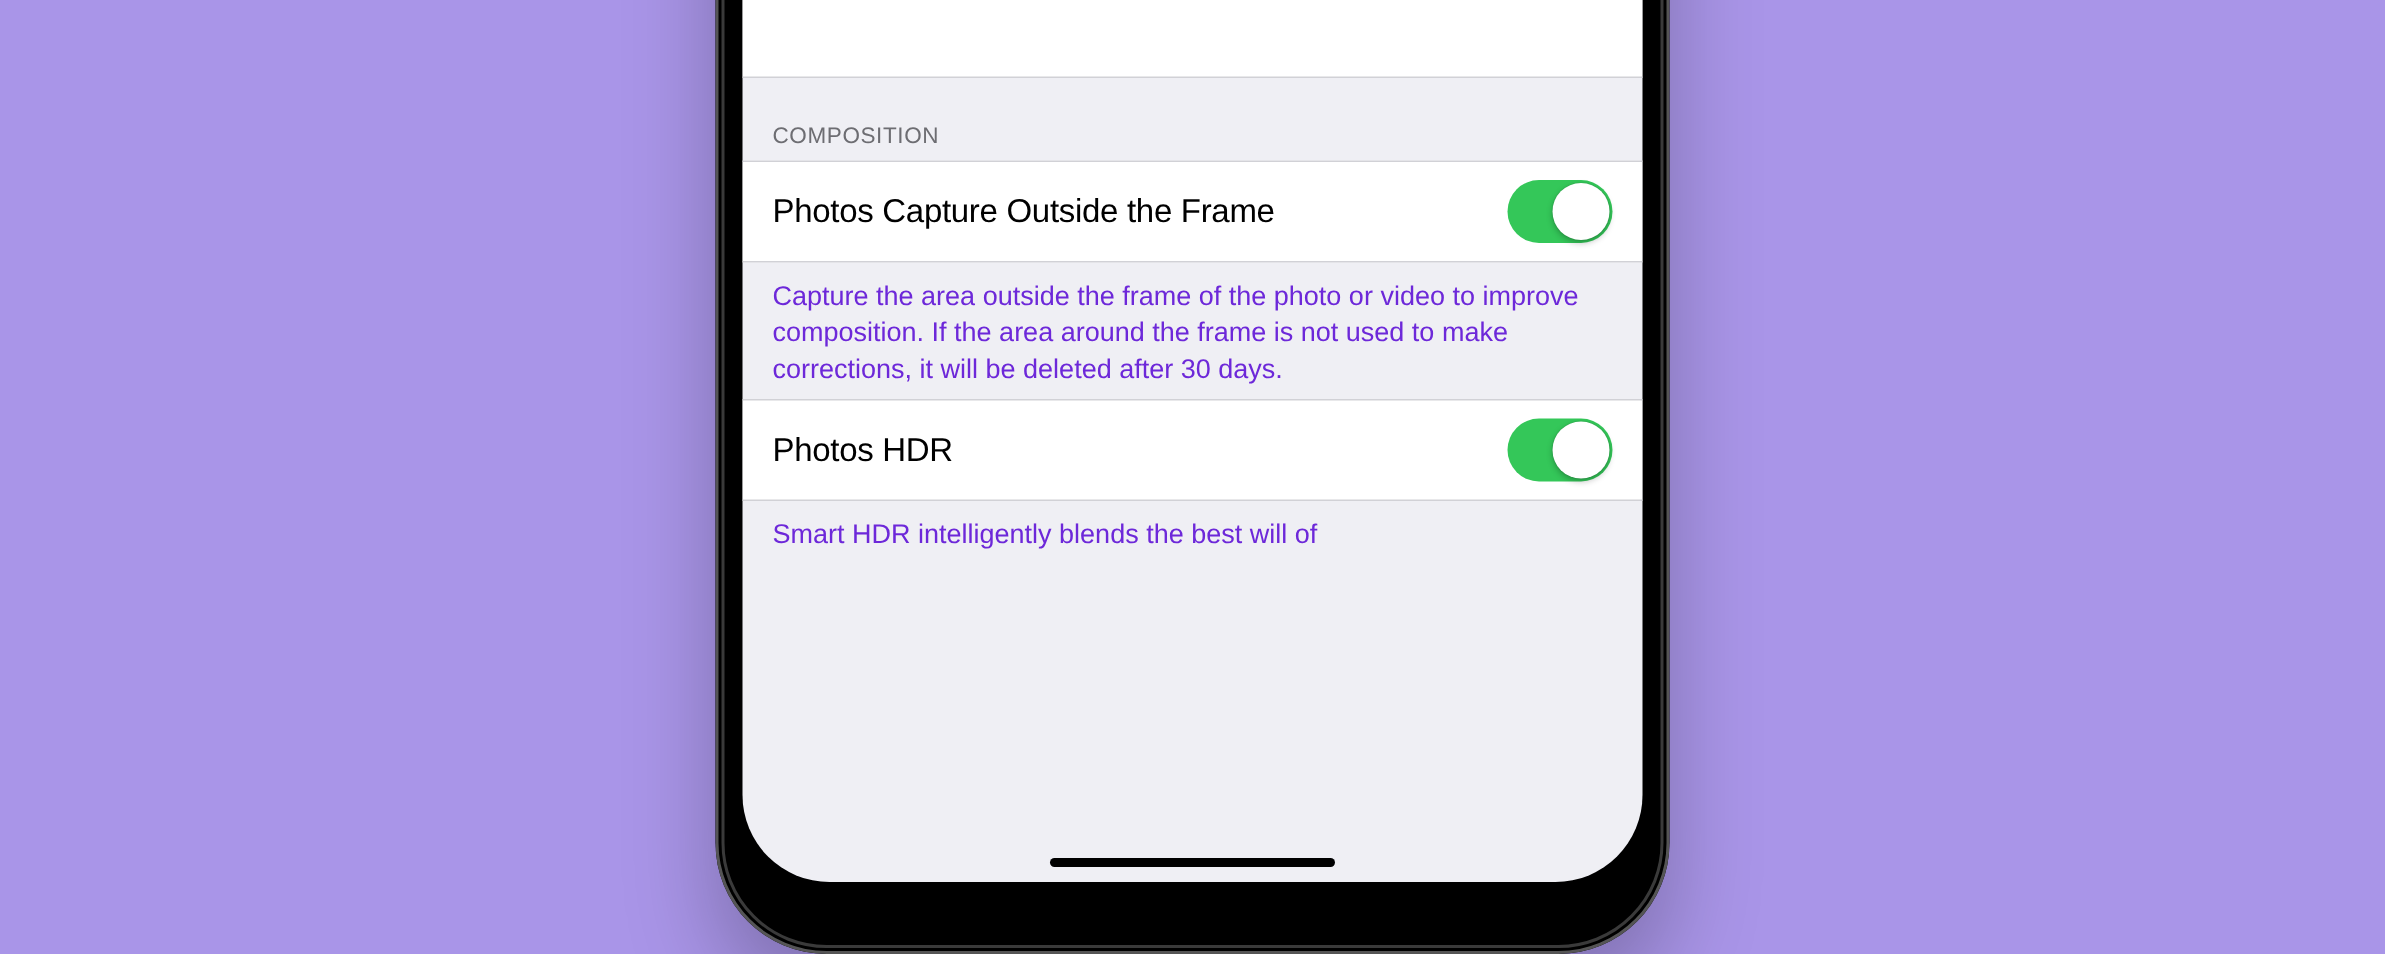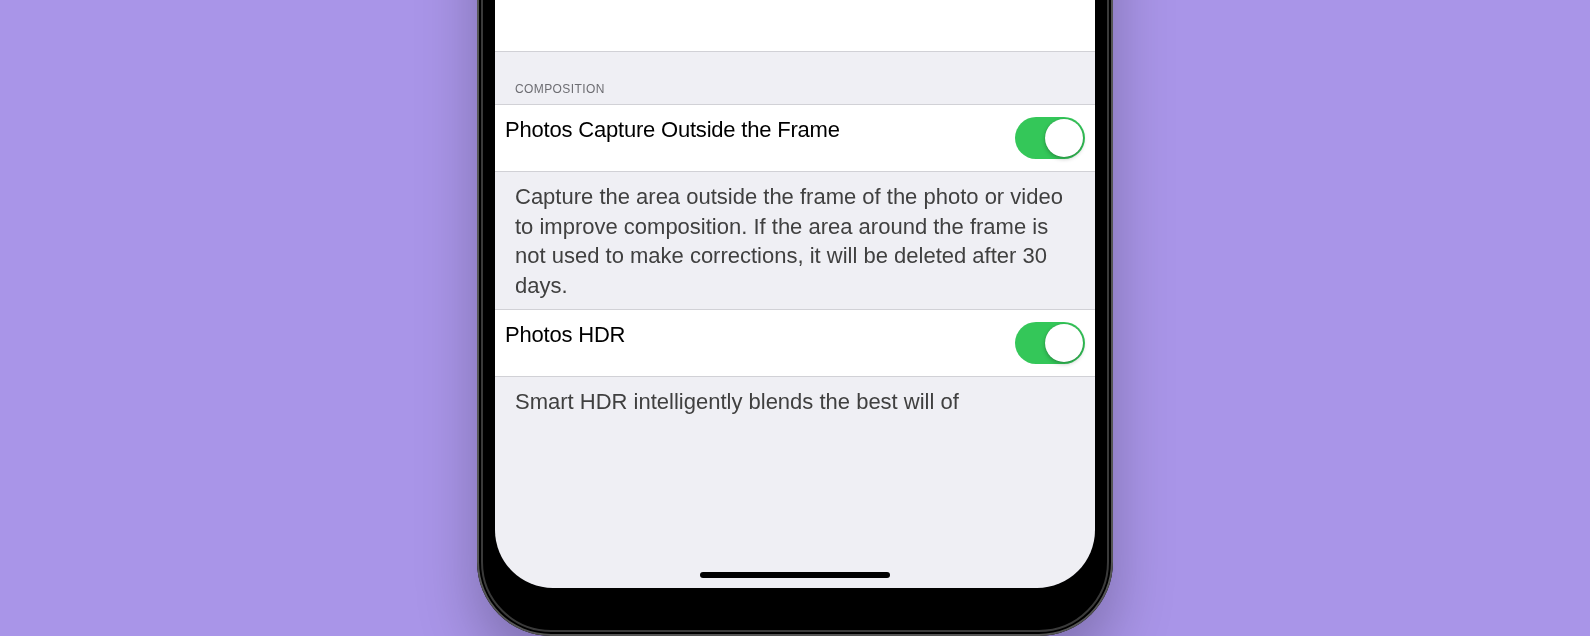--- a/index.html
+++ b/index.html
@@ -51,42 +51,42 @@
     top: 0; left: 0; right: 0;
     padding-top: 494px;
   }
   .top-row {
     background: #fff;
     height: 60px;
     border-bottom: 1px solid #d1d1d6;
   }
   .section-header {
     padding: 30px 20px 8px 20px;
-    font-size: 12px;
+    font-size: 15px;
     letter-spacing: 0.4px;
     color: #6d6d72;
     text-transform: uppercase;
   }
   .section-footer {
     padding: 10px 20px 8px 20px;
-    font-size: 22px;
+    font-size: 18px;
     line-height: 1.35;
-    color: #404040;
+    color: #6d28d9;
   }
   .list {
     background: #fff;
     border-top: 1px solid #d1d1d6;
     border-bottom: 1px solid #d1d1d6;
   }
   .row {
     display: flex;
-    align-items: flex-start;
+    align-items: center;
     justify-content: space-between;
     min-height: 62px;
-    padding: 12px 10px;
+    padding: 12px 20px;
     position: relative;
   }
   .row + .row::before {
     content: "";
     position: absolute;
     top: 0;
     left: 20px;
     right: 0;
     height: 1px;
     background: #d7d7dc;

